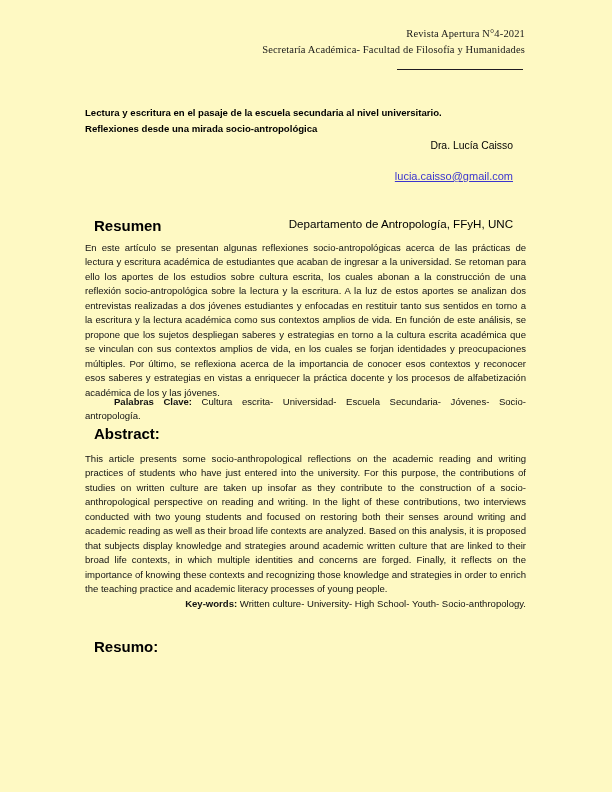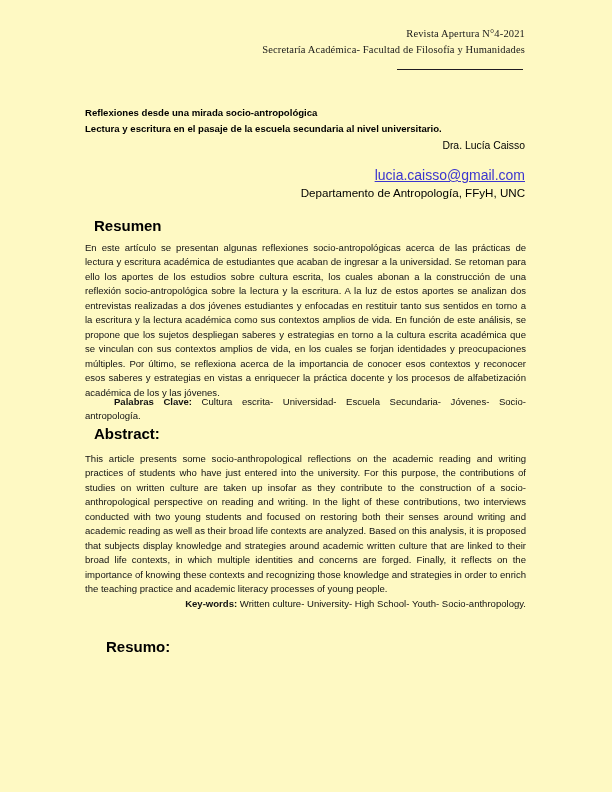--- a/index.html
+++ b/index.html
@@ -60,45 +60,45 @@
     font-weight: bold;
     line-height: 15.6px;
     text-align: left;
     color: #000;
   }
   .doc-title .t-line { display: block; }
 
   
   .byline {
     position: absolute;
-    left: 85px;
+    left: 73px;
     top: 138px;
     width: 440px;
     text-align: right;
   }
   .byline .author {
     display: block;
     font-size: 10.4px;
     line-height: 16px;
     color: #000;
   }
   .byline .email-wrap {
     display: block;
     margin-top: 13px;
     line-height: 16px;
   }
   .byline .email {
-    font-size: 14px;
+    font-size: 11px;
     color: #3b35cf;
     text-decoration: underline;
     text-underline-offset: 1px;
   }
   .byline .dept {
     display: block;
-    margin-top: 1px;
+    margin-top: 31px;
     font-size: 11.6px;
     line-height: 17px;
     color: #000;
   }
 
   
   .section-heading {
     position: absolute;
     left: 94px;
     width: 440px;
@@ -145,21 +145,21 @@
   }
   .kw-flat .kw-label { font-weight: bold; }
 
   
   #resumen-heading   { top: 219px; }
   #resumen-para      { top: 241px; }
   #palabras-clave    { top: 395px; }
   #abstract-heading  { top: 427px; }
   #abstract-para     { top: 452px; }
   #key-words         { top: 597px; }
-  #resumo-heading    { top: 640px; margin-left: 12px; }
+  #resumo-heading    { top: 640px; }
 
   
   .folio {
     position: absolute;
     left: 0;
     top: 678px;
     width: 612px;
     text-align: center;
     font-family: "Liberation Serif", serif;
     font-size: 9px;
@@ -173,22 +173,22 @@
 <div class="page">
 
   <div class="running-head">
     <span class="rh-line1">Revista Apertura N°4-2021</span>
     <span class="rh-line2">Secretaría Académica- Facultad de Filosofía y Humanidades</span>
   </div>
 
   <div class="head-rule"></div>
 
   <h1 class="doc-title">
+    <span class="t-line">Lectura y escritura en el pasaje de la escuela secundaria al nivel universitario.</span>
     <span class="t-line">Reflexiones desde una mirada socio-antropológica</span>
-    <span class="t-line">Lectura y escritura en el pasaje de la escuela secundaria al nivel universitario.</span>
   </h1>
 
   <div class="byline">
     <span class="author">Dra. Lucía Caisso</span>
     <span class="email-wrap">
       <a class="email" href="#">lucia.caisso@gmail.com</a>
     </span>
     <span class="dept">Departamento de Antropología, FFyH, UNC</span>
   </div>
 

